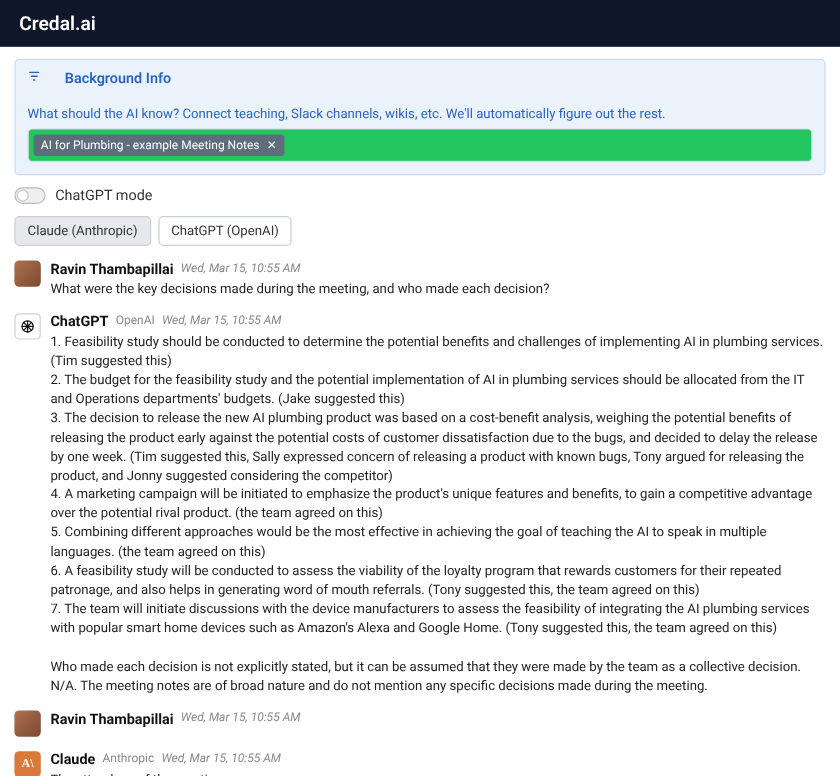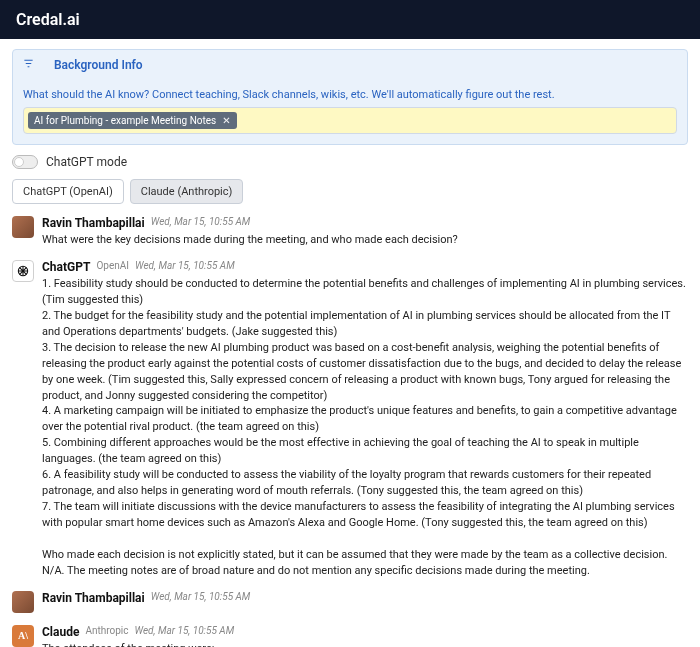--- a/index.html
+++ b/index.html
@@ -7,41 +7,41 @@
     
     .topbar { background: #0f172a; color: #fff; padding: 10px 16px; font-size: 16px; font-weight: 600; }
     
     .content { padding: 10px 12px 12px 12px; }
     
     .info-panel { border: 1px solid #c9dbf0; background: #eaf2fb; border-radius: 4px; padding: 8px 10px 10px 10px; margin-bottom: 10px; }
     .info-header { display: flex; gap: 20px; margin-bottom: 16px; }
     .info-header .ficon { color: #2a63c0; }
     .info-title { color: #2a63c0; font-weight: 600; font-size: 12px; }
     .info-desc { color: #2a63c0; font-size: 11px; margin-bottom: 6px; }
-    .chip-input { background: #fef9c3; border: 1px solid #d0d9e6; border-radius: 4px; padding: 4px; min-height: 26px; display: flex; align-items: center; gap: 4px; }
+    .chip-input { background: #22c55e; border: 1px solid #d0d9e6; border-radius: 4px; padding: 4px; min-height: 26px; display: flex; align-items: center; gap: 4px; }
     .chip { background: #5f6c7c; color: #fff; font-size: 10px; border-radius: 3px; padding: 3px 6px; display: inline-flex; align-items: center; gap: 6px; }
     .chip .x { cursor: pointer; opacity: .9; font-size: 10px; }
     
     .legacy-row { display: flex; align-items: center; gap: 8px; margin: 8px 0 10px 0; font-size: 12px; color: #333; }
     .switch { width: 26px; height: 14px; border-radius: 8px; border: 1px solid #bbb; background: #eee; position: relative; }
     .switch .knob { position: absolute; left: 1px; top: 1px; width: 10px; height: 10px; border-radius: 50%; background: #fff; border: 1px solid #ccc; }
     
     .model-tabs { display: flex; gap: 6px; margin-bottom: 12px; }
     .model-tab { font-size: 11px; padding: 5px 10px; border: 1px solid #c9cfd8; border-radius: 4px; background: #fff; cursor: pointer; color: #333; }
     .model-tab.active { background: #e6e8ec; }
     
     .msg { display: flex; gap: 8px; margin-bottom: 12px; }
     .avatar { width: 22px; height: 22px; border-radius: 4px; flex: none; display: flex; align-items: center; justify-content: center; font-size: 10px; font-weight: 700; color: #fff; overflow: hidden; }
     .avatar.user { background: linear-gradient(135deg,#b07050,#7a4a32); }
     .avatar.gpt { background: #fff; border: 1px solid #d0d0d0; color: #000; }
     .avatar.gpt svg { width: 16px; height: 16px; }
     .avatar.claude { background: #d97a3a; font-family: ui-serif, Georgia, serif; font-weight: 700; font-size: 10px; }
     
     .msg-body { flex: 1; min-width: 0; }
-    .msg-head { display: flex; align-items: flex-start; gap: 6px; margin-bottom: 2px; }
+    .msg-head { display: flex; align-items: center; gap: 6px; margin-bottom: 2px; }
     .msg-name { font-weight: 700; font-size: 12px; color: #111; }
     .msg-provider { color: #888; font-size: 10px; }
     .msg-time { color: #888; font-size: 10px; font-style: italic; }
     .msg-text { font-size: 11px; line-height: 1.45; color: #222; white-space: pre-wrap; }
   </style>
 </head>
 <body>
 
 <div class="topbar">
   <span>Credal.ai</span>
@@ -68,22 +68,22 @@
   </div>
 
   <div class="legacy-row">
     <div class="switch">
         <div class="knob"></div>
       </div>
     <span>ChatGPT mode</span>
   </div>
 
   <div class="model-tabs">
+    <div class="model-tab active">Claude (Anthropic)</div>
     <div class="model-tab">ChatGPT (OpenAI)</div>
-    <div class="model-tab active">Claude (Anthropic)</div>
   </div>
 
   <div class="msg">
     <div class="avatar user"></div>
     <div class="msg-body">
       <div class="msg-head">
         <span class="msg-name">Ravin Thambapillai</span>
         <span class="msg-time">Wed, Mar 15, 10:55 AM</span>
       </div>
       <div class="msg-text">What were the key decisions made during the meeting, and who made each decision?</div>

